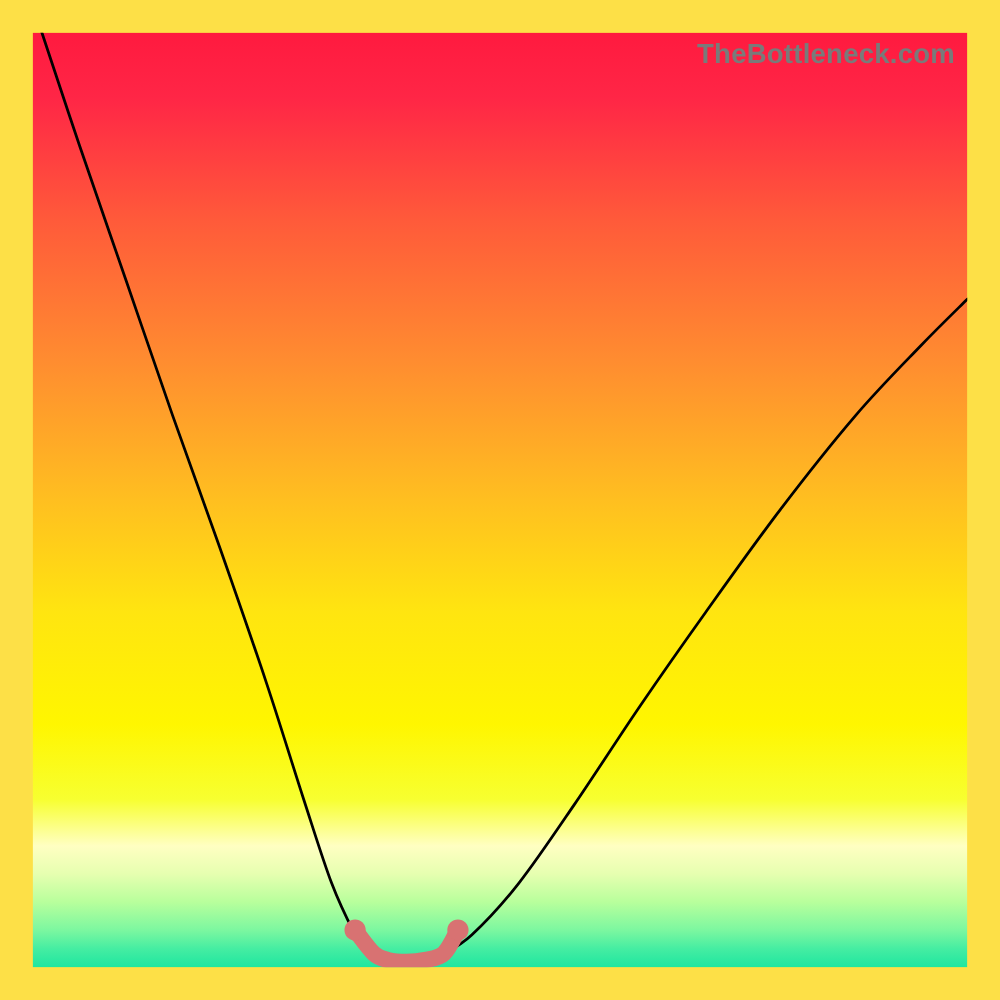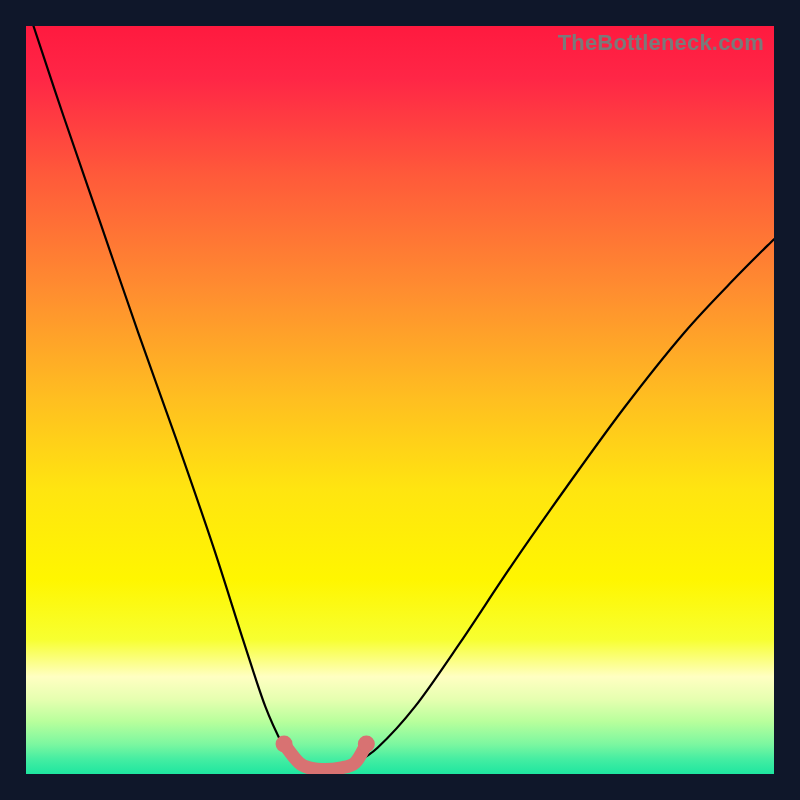--- a/index.html
+++ b/index.html
@@ -9,21 +9,21 @@
     height: 800px;
     background: #000;
     overflow: hidden;
   }
   .frame {
     position: absolute;
     left: 0;
     top: 0;
     width: 800px;
     height: 800px;
-    background: #0f172a;
+    background: #fde047;
   }
   .plot {
     position: absolute;
     left: 26px;
     top: 26px;
     width: 748px;
     height: 748px;
     overflow: hidden;
   }
   .watermark {

